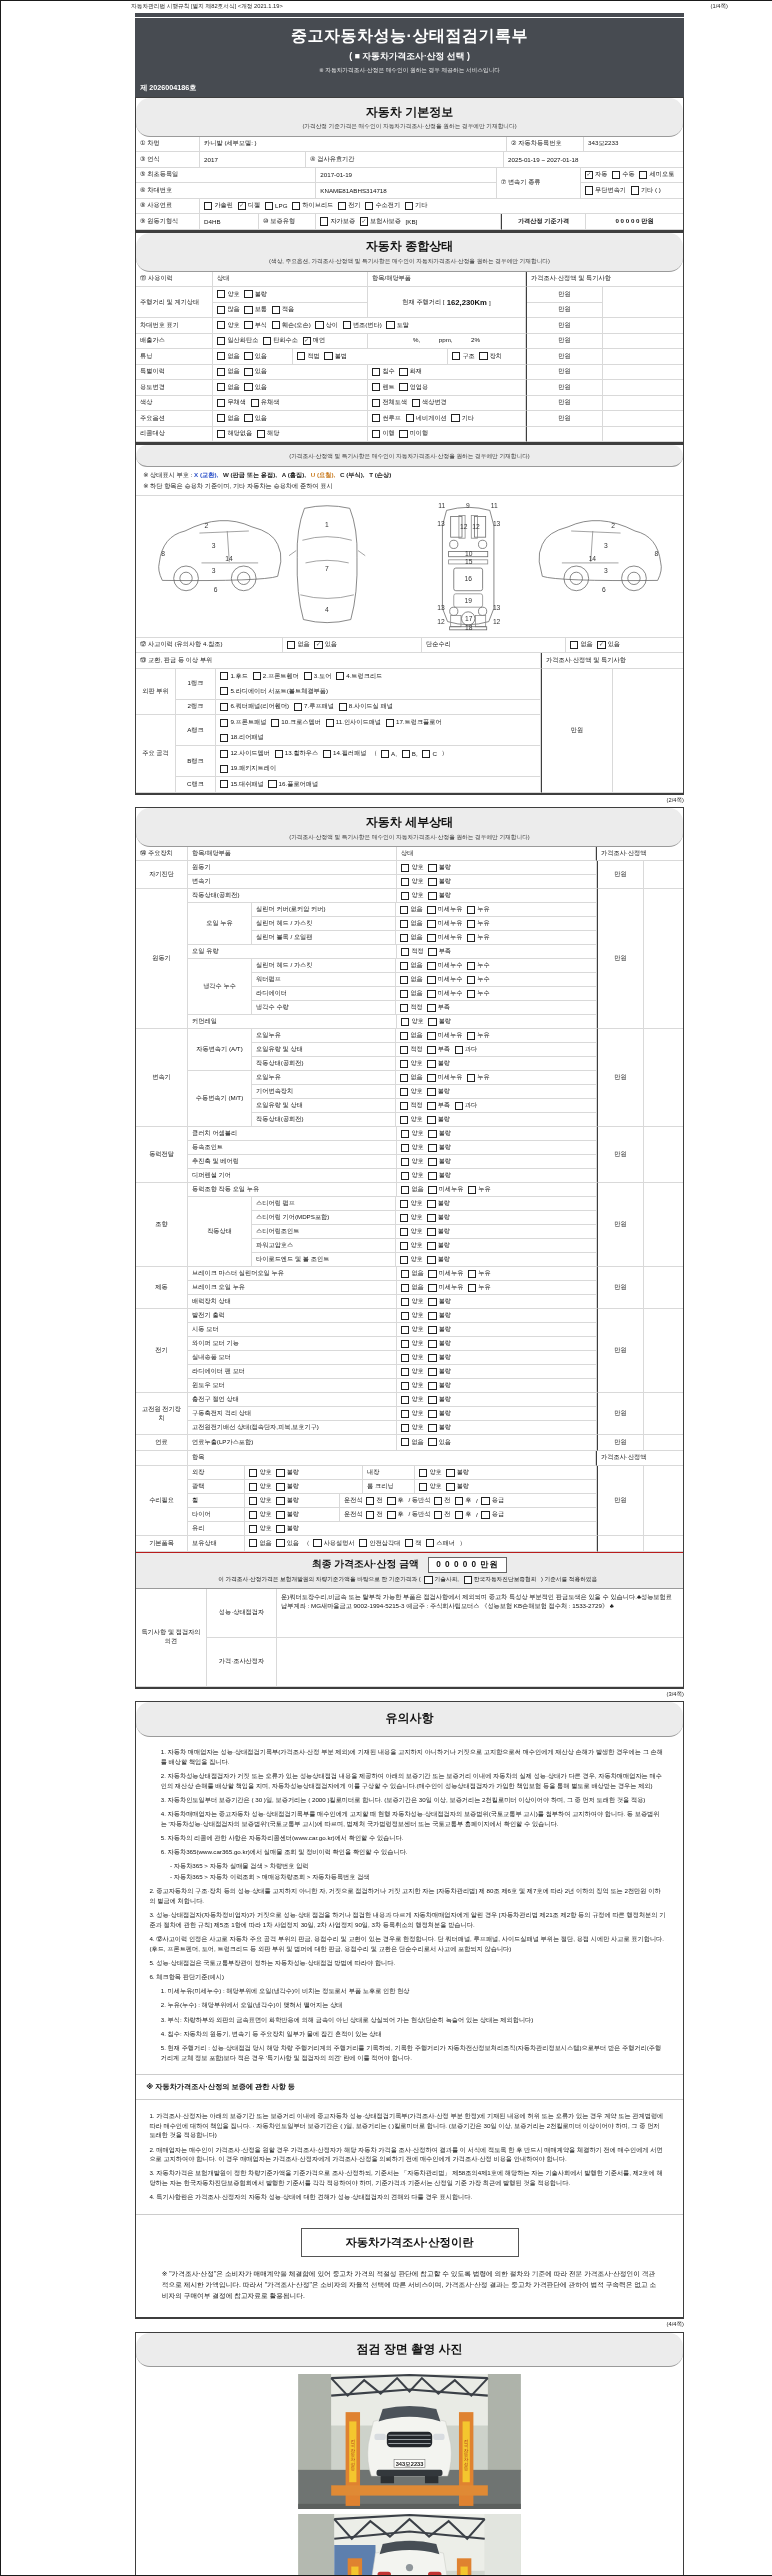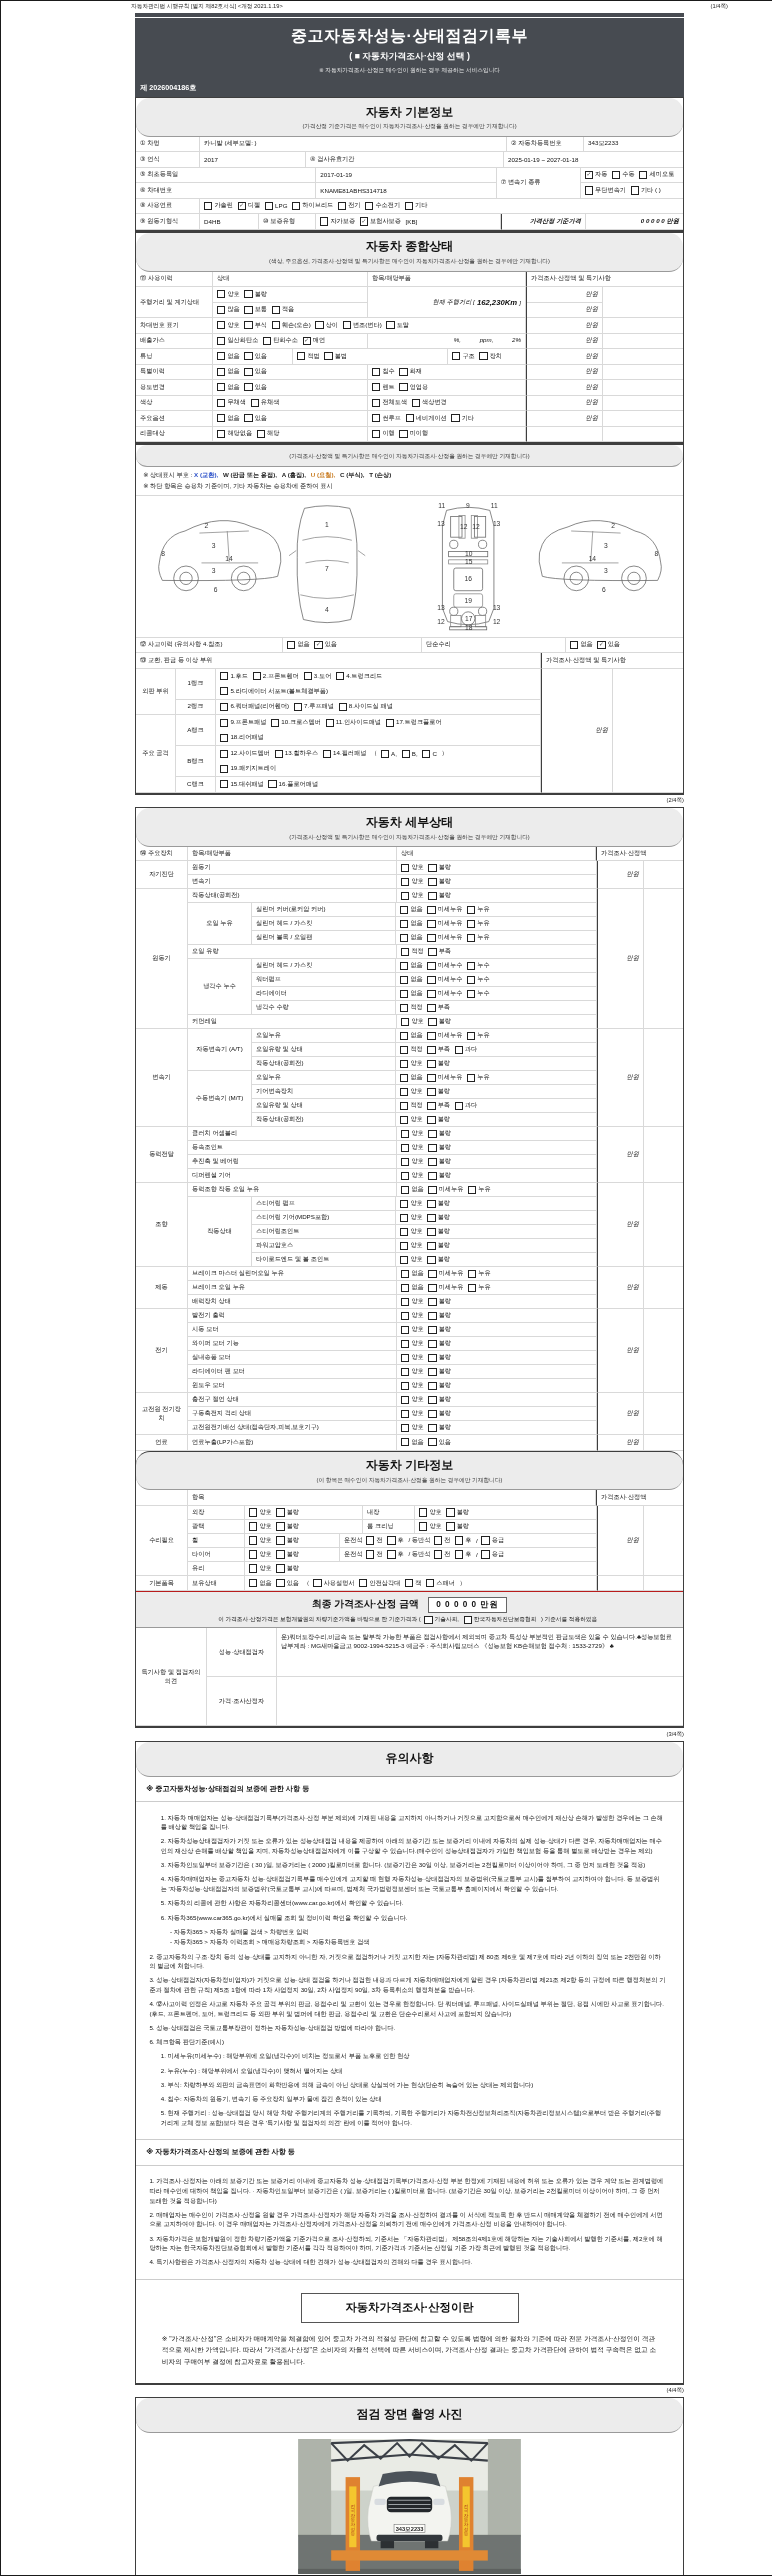--- a/index.html
+++ b/index.html
@@ -16,21 +16,21 @@
   .tnote{font-size:5.7px;text-align:center;margin-top:3.6px;color:#eee;}
   .docno{font-size:7.2px;font-weight:bold;padding:8.2px 3.1px 3.6px 5.2px;}
   
   .secbox{border:1px solid #3e3e3e;border-top-width:1.5px;border-bottom-width:2.1px;background:#fff;}
   .band{background:#ececec;border-bottom:0.5px solid #9a9a9a;text-align:center;padding:5.7px 0 4.6px;border-radius:14px;}
   .bt{font-size:12px;font-weight:bold;}
   .bn{font-size:5.7px;margin-top:2.6px;color:#333;}
   
   .fr{display:flex;}
   .c{box-sizing:border-box;border-right:0.5px solid #d9d9d9;border-bottom:0.5px solid #d9d9d9;padding:1.5px 4.1px;display:flex;align-items:center;min-height:15.5px;background:#fff;}
-  .cc{justify-content:flex-end;text-align:center;font-style:italic;}
+  .cc{justify-content:center;text-align:center;}
   .bold{font-weight:bold;}
   .colstack{display:flex;flex-direction:column;box-sizing:border-box;}
   .row1{flex:1;}
   .nodr{border-right:none;}
   .hdr{background:#fff;font-weight:normal;}
   
   .opt{display:inline-flex;align-items:center;margin-right:4.6px;white-space:nowrap;}
   .cb{width:6.2px;height:6.2px;border:1px solid #222;display:inline-flex;align-items:center;justify-content:center;font-size:5.7px;font-weight:bold;margin-right:2.1px;line-height:1;background:#fff;color:#111;flex:none;}
   .cgt{margin-right:3.6px;white-space:nowrap;}
   
@@ -1470,24 +1470,20 @@
                   <span class="cb"></span>
                   <span class="ol">있음</span>
                 </span>
               </div>
             </div>
         </div>
         <div class="c cc pc">만원</div>
         <div class="c bk"></div>
       </div>
 
-      <div class="band" style="border-top:1px solid #3e3e3e">
-        <div class="bt">자동차 기타정보</div>
-        <div class="bn">(이 항목은 매수인이 자동차가격조사·산정을 원하는 경우에만 기재합니다)</div>
-      </div>
       <div class="fr">
         <div class="c e-g hdr"></div>
         <div class="c hdr" style="flex:1">항목</div>
         <div class="c hdr nodr pc" style="width:87px">가격조사·산정액</div>
       </div>
       <div class="fr">
         <div class="c e-g gn">수리필요</div>
         <div class="gb">
           <div class="drow">
             <div class="c e-l dcell">외장</div>
@@ -1700,21 +1696,20 @@
     </section>
 
     <div class="gaprow">
       <span>(3/4쪽)</span>
     </div>
 
     <section class="secbox">
       <div class="band" style="padding:8.2px 0">
         <div class="bt">유의사항</div>
       </div>
-      <div class="nhead">※ 중고자동차성능·상태점검의 보증에 관한 사항 등</div>
       <div class="nbody">
         <p class="sub">1.  자동차 매매업자는 성능·상태점검기록부(가격조사·산정 부분 제외)에 기재된 내용을 고지하지 아니하거나 거짓으로 고지함으로써 매수인에게 재산상 손해가 발생한 경우에는 그 손해를 배상할 책임을 집니다.</p>
         <p class="sub">2.  자동차성능상태점검자가 거짓 또는 오류가 있는 성능상태점검 내용을 제공하여 아래의 보증기간 또는 보증거리 이내에 자동차의 실제 성능·상태가 다른 경우, 자동차매매업자는 매수인의 재산상 손해를 배상할 책임을 지며, 자동차성능상태점검자에게 이를 구상할 수 있습니다.(매수인이 성능상태점검자가 가입한 책임보험 등을 통해 별도로 배상받는 경우는 제외)</p>
         <p class="sub">3.  자동차인도일부터 보증기간은 ( 30 )일, 보증거리는 ( 2000 )킬로미터로 합니다. (보증기간은 30일 이상, 보증거리는 2천킬로미터 이상이어야 하며, 그 중 먼저 도래한 것을 적용)</p>
         <p class="sub">4.  자동차매매업자는 중고자동차 성능·상태점검기록부를 매수인에게 고지할 때 현행 자동차성능·상태점검자의 보증범위(국토교통부 고시)를 첨부하여 고지하여야 합니다. 동 보증범위는 '자동차성능·상태점검자의 보증범위'(국토교통부 고시)에 따르며, 법제처 국가법령정보센터 또는 국토교통부 홈페이지에서 확인할 수 있습니다.</p>
         <p class="sub">5.  자동차의 리콜에 관한 사항은 자동차리콜센터(www.car.go.kr)에서 확인할 수 있습니다.</p>
         <p class="sub">6.  자동차365(www.car365.go.kr)에서 실매물 조회 및 정비이력 확인을 확인할 수 있습니다.</p>
         <p class="sub2">- 자동차365 &gt; 자동차 실매물 검색 &gt; 차량번호 입력</p>
         <p class="sub2">- 자동차365 &gt; 자동차 이력조회 &gt; 매매용차량조회 &gt; 자동차등록번호 검색</p>
         <p>2.  중고자동차의 구조·장치 등의 성능·상태를 고지하지 아니한 자, 거짓으로 점검하거나 거짓 고지한 자는 [자동차관리법] 제 80조 제6호 및 제7호에 따라 2년 이하의 징역 또는 2천만원 이하의 벌금에 처합니다.</p>

